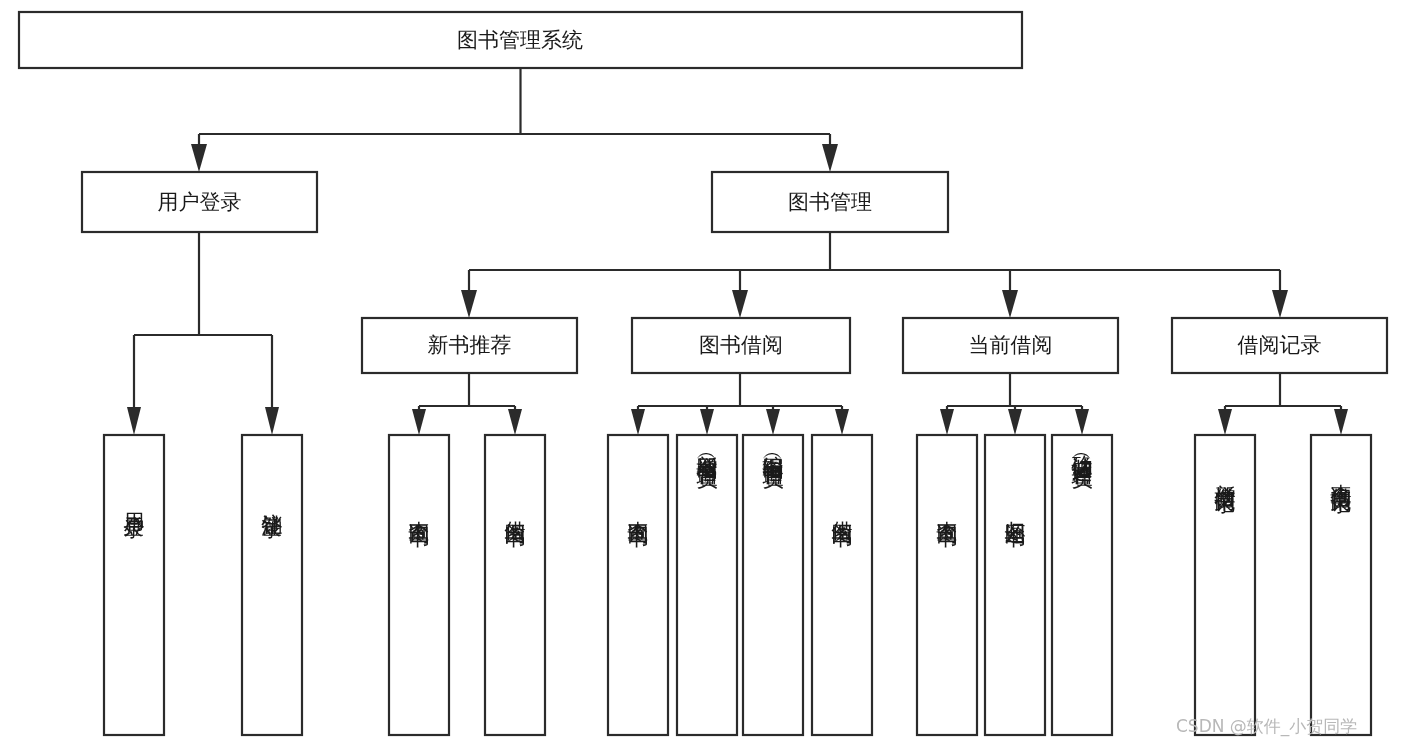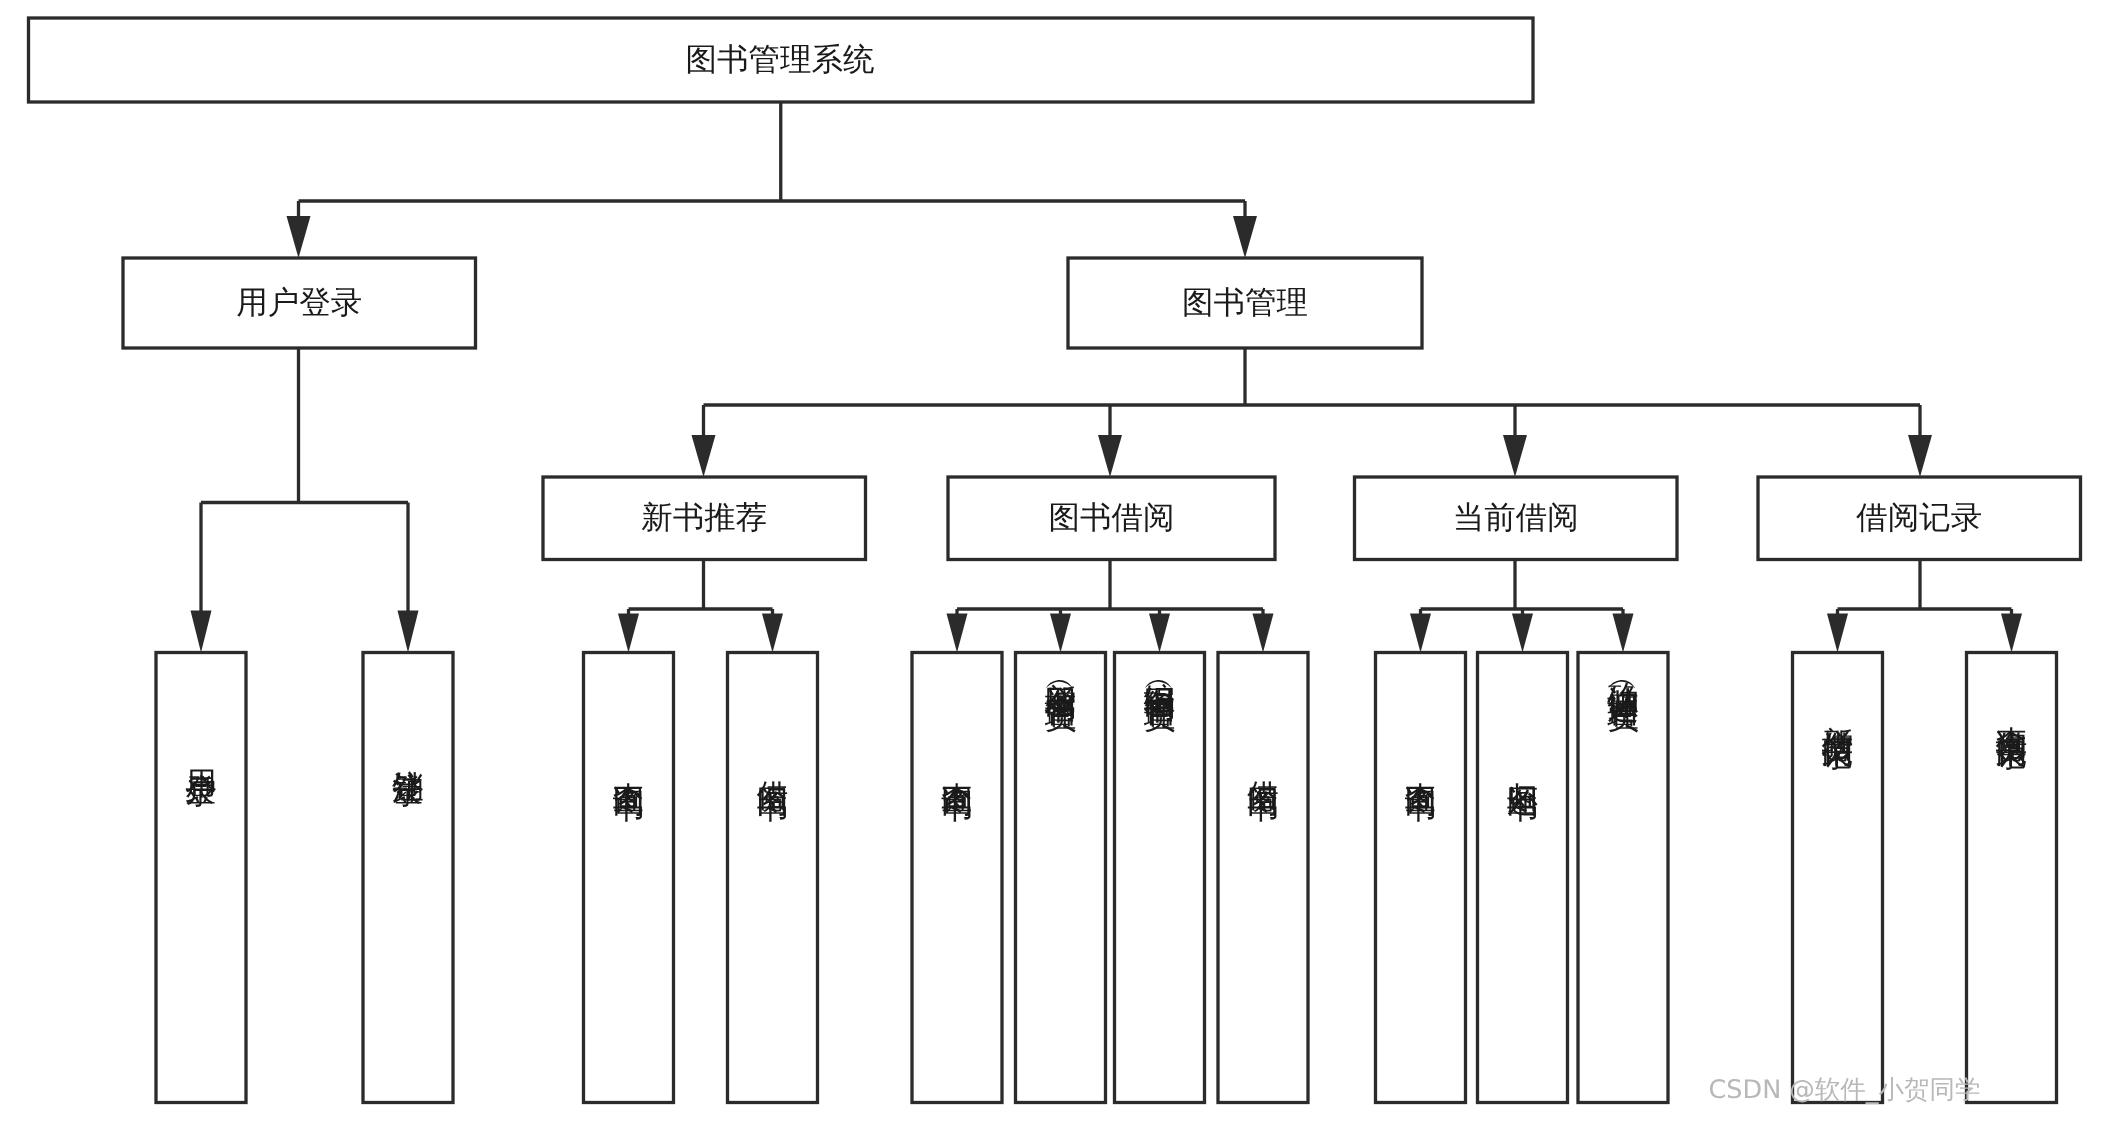--- a/index.html
+++ b/index.html
@@ -231,15 +231,15 @@
       <text class="node-label-vertical" x="1225" y="473">新增借阅记录</text>
     </g>
 
     <g>
       <rect class="node-box" x="1311" y="435" width="60" height="300"></rect>
       <text class="node-label-vertical" x="1341" y="473">查询借阅记录</text>
     </g>
 
   </svg>
 
-  <div class="watermark" style="left:1139px; top:715px;">CSDN @软件_小贺同学</div>
+  <div class="watermark" style="left:1176px; top:715px;">CSDN @软件_小贺同学</div>
 
 </div>
 
 </body></html>

